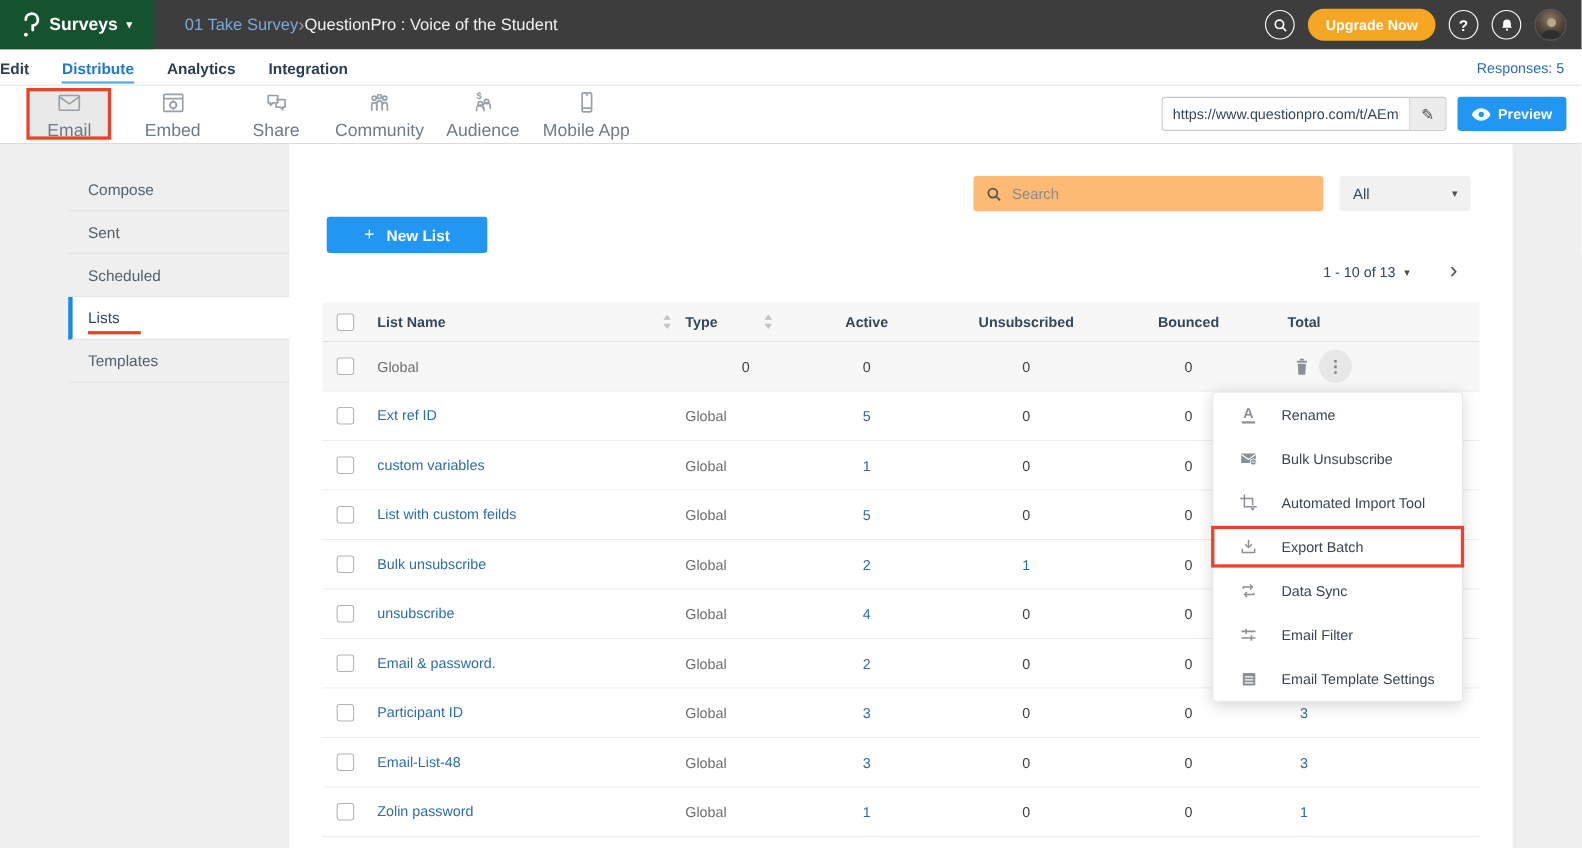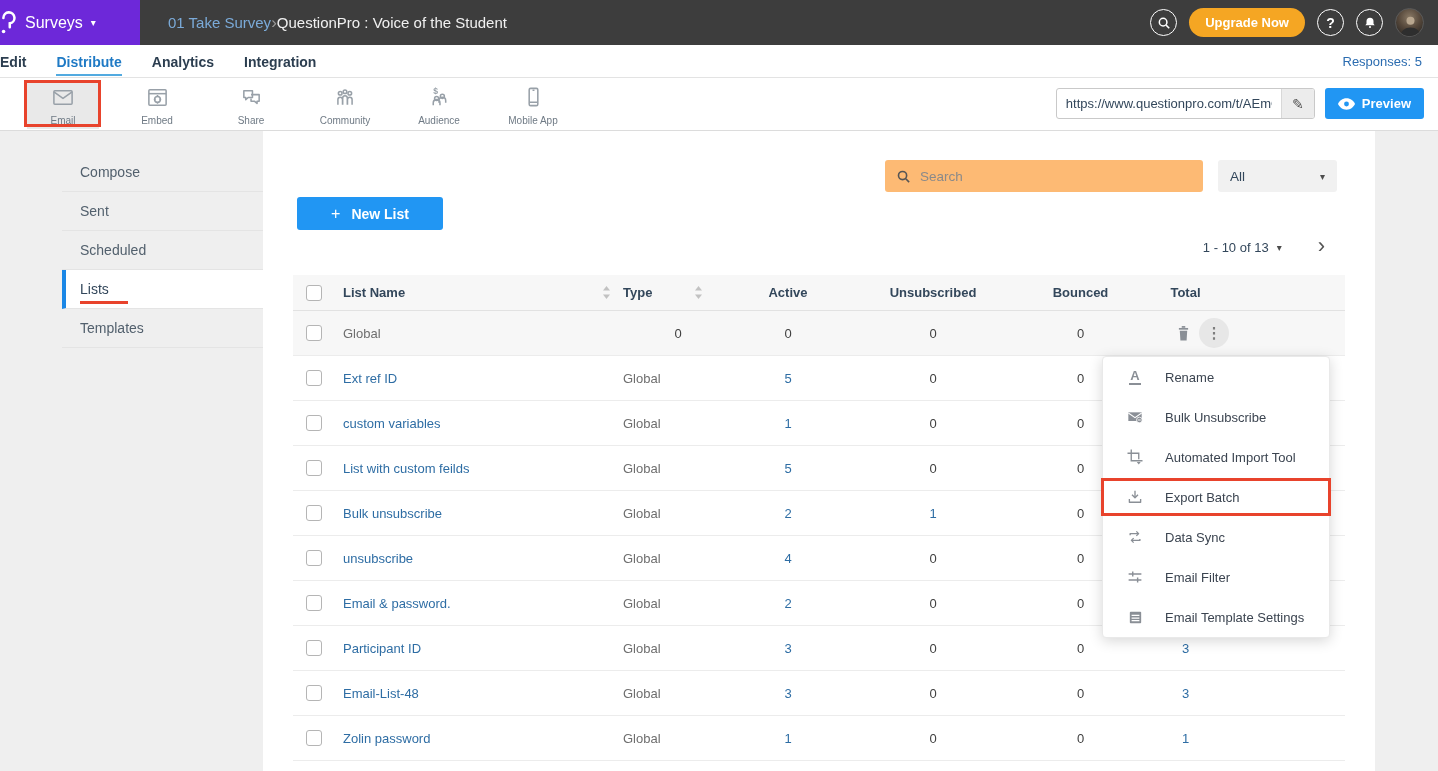--- a/index.html
+++ b/index.html
@@ -1,21 +1,21 @@
 <!DOCTYPE html>
 <html><head>
 <meta charset="utf-8">
 <style>
   *{box-sizing:border-box;margin:0;padding:0;}
   body{margin:0;font-family:"Liberation Sans",sans-serif;background:#fff;}
   .app{position:relative;width:1438px;height:771px;overflow:hidden;background:#fff;}
 
   
   .topbar{position:absolute;left:0;top:0;width:1438px;height:45px;background:#3d3d3d;display:flex;align-items:center;}
-  .logo-box{width:140px;height:45px;background:#6d28d9;display:flex;align-items:center;justify-content:flex-start;gap:8px;color:#fff;font-size:16px;font-weight:400;cursor:pointer;flex:none;}
+  .logo-box{width:140px;height:45px;background:#14532d;display:flex;align-items:center;justify-content:center;gap:8px;color:#fff;font-size:16px;font-weight:700;cursor:pointer;flex:none;}
   .caret{font-size:10px;line-height:1;}
   .breadcrumb{margin-left:28px;display:flex;align-items:center;font-size:15px;white-space:nowrap;}
   .bc-survey{color:#7baad8;cursor:pointer;}
   .bc-sep{color:#9a9a9a;font-size:17px;}
   .bc-title{color:#f1f1f1;}
   .topbar-right{margin-left:auto;display:flex;align-items:center;gap:12px;padding-right:14px;}
   .circle-btn{width:27px;height:27px;border-radius:50%;border:1.6px solid #fff;background:transparent;color:#fff;display:flex;align-items:center;justify-content:center;font-size:14px;font-weight:700;cursor:pointer;font-family:inherit;flex:none;}
   .upgrade{height:29px;padding:0 16px;border-radius:15px;background:#f5a623;border:none;color:#fff;font-size:13px;font-weight:700;cursor:pointer;font-family:inherit;}
   .avatar{width:29px;height:29px;border-radius:50%;background:radial-gradient(circle at 50% 32%,#8a7a66 0%,#55473a 48%,#1f1f1f 100%);border:1px solid #5a5a5a;overflow:hidden;position:relative;flex:none;cursor:pointer;}
   .avatar svg{position:absolute;left:3px;top:4px;}
@@ -25,21 +25,21 @@
   .tab{font-size:14px;font-weight:700;color:#2c3e50;cursor:pointer;padding:7px 0 4px;}
   .tab.active{color:#1f7ac5;border-bottom:2px solid #52aae0;}
   .responses{margin-left:auto;padding-right:16px;font-size:13px;color:#2b6cb0;}
 
   
   .toolbar{position:absolute;left:0;top:78px;width:1438px;height:53px;background:#fff;border-bottom:1px solid #dcdcdc;}
   .tools{position:absolute;left:27px;top:2px;height:49px;display:flex;}
   .tool{width:72px;margin-right:22px;display:flex;flex-direction:column;align-items:center;justify-content:center;cursor:pointer;height:49px;}
   .tool.active{background:#e9e9e9;}
   .tool-icon{height:26px;display:flex;align-items:flex-end;}
-  .tool-label{font-size:10px;color:#6f7a85;margin-top:6px;white-space:nowrap;}
+  .tool-label{font-size:16px;color:#6f7a85;margin-top:6px;white-space:nowrap;}
   .annot{position:absolute;border:3px solid #e8432c;}
   .annot-email{left:24px;top:2px;width:77px;height:47px;z-index:3;pointer-events:none;}
   .url-group{position:absolute;right:14px;top:10px;display:flex;gap:10px;height:31px;}
   .url-field{display:flex;align-items:center;border:1px solid #c9c9c9;border-radius:3px;background:#fff;overflow:hidden;height:31px;}
   .url-field input{border:none;outline:none;width:224px;padding:0 9px;font-size:13px;color:#33475b;font-family:inherit;background:#fff;}
   .pencil-btn{width:33px;height:100%;background:#ececec;border:none;border-left:1px solid #d8d8d8;color:#4d4d4d;font-size:14px;cursor:pointer;}
   .preview-btn{display:flex;align-items:center;gap:7px;background:#2196f3;color:#fff;border:none;border-radius:3px;padding:0 13px;font-size:13px;font-weight:700;cursor:pointer;font-family:inherit;}
 
   
   .content{position:absolute;left:0;top:131px;width:1438px;height:640px;background:#efefef;}

